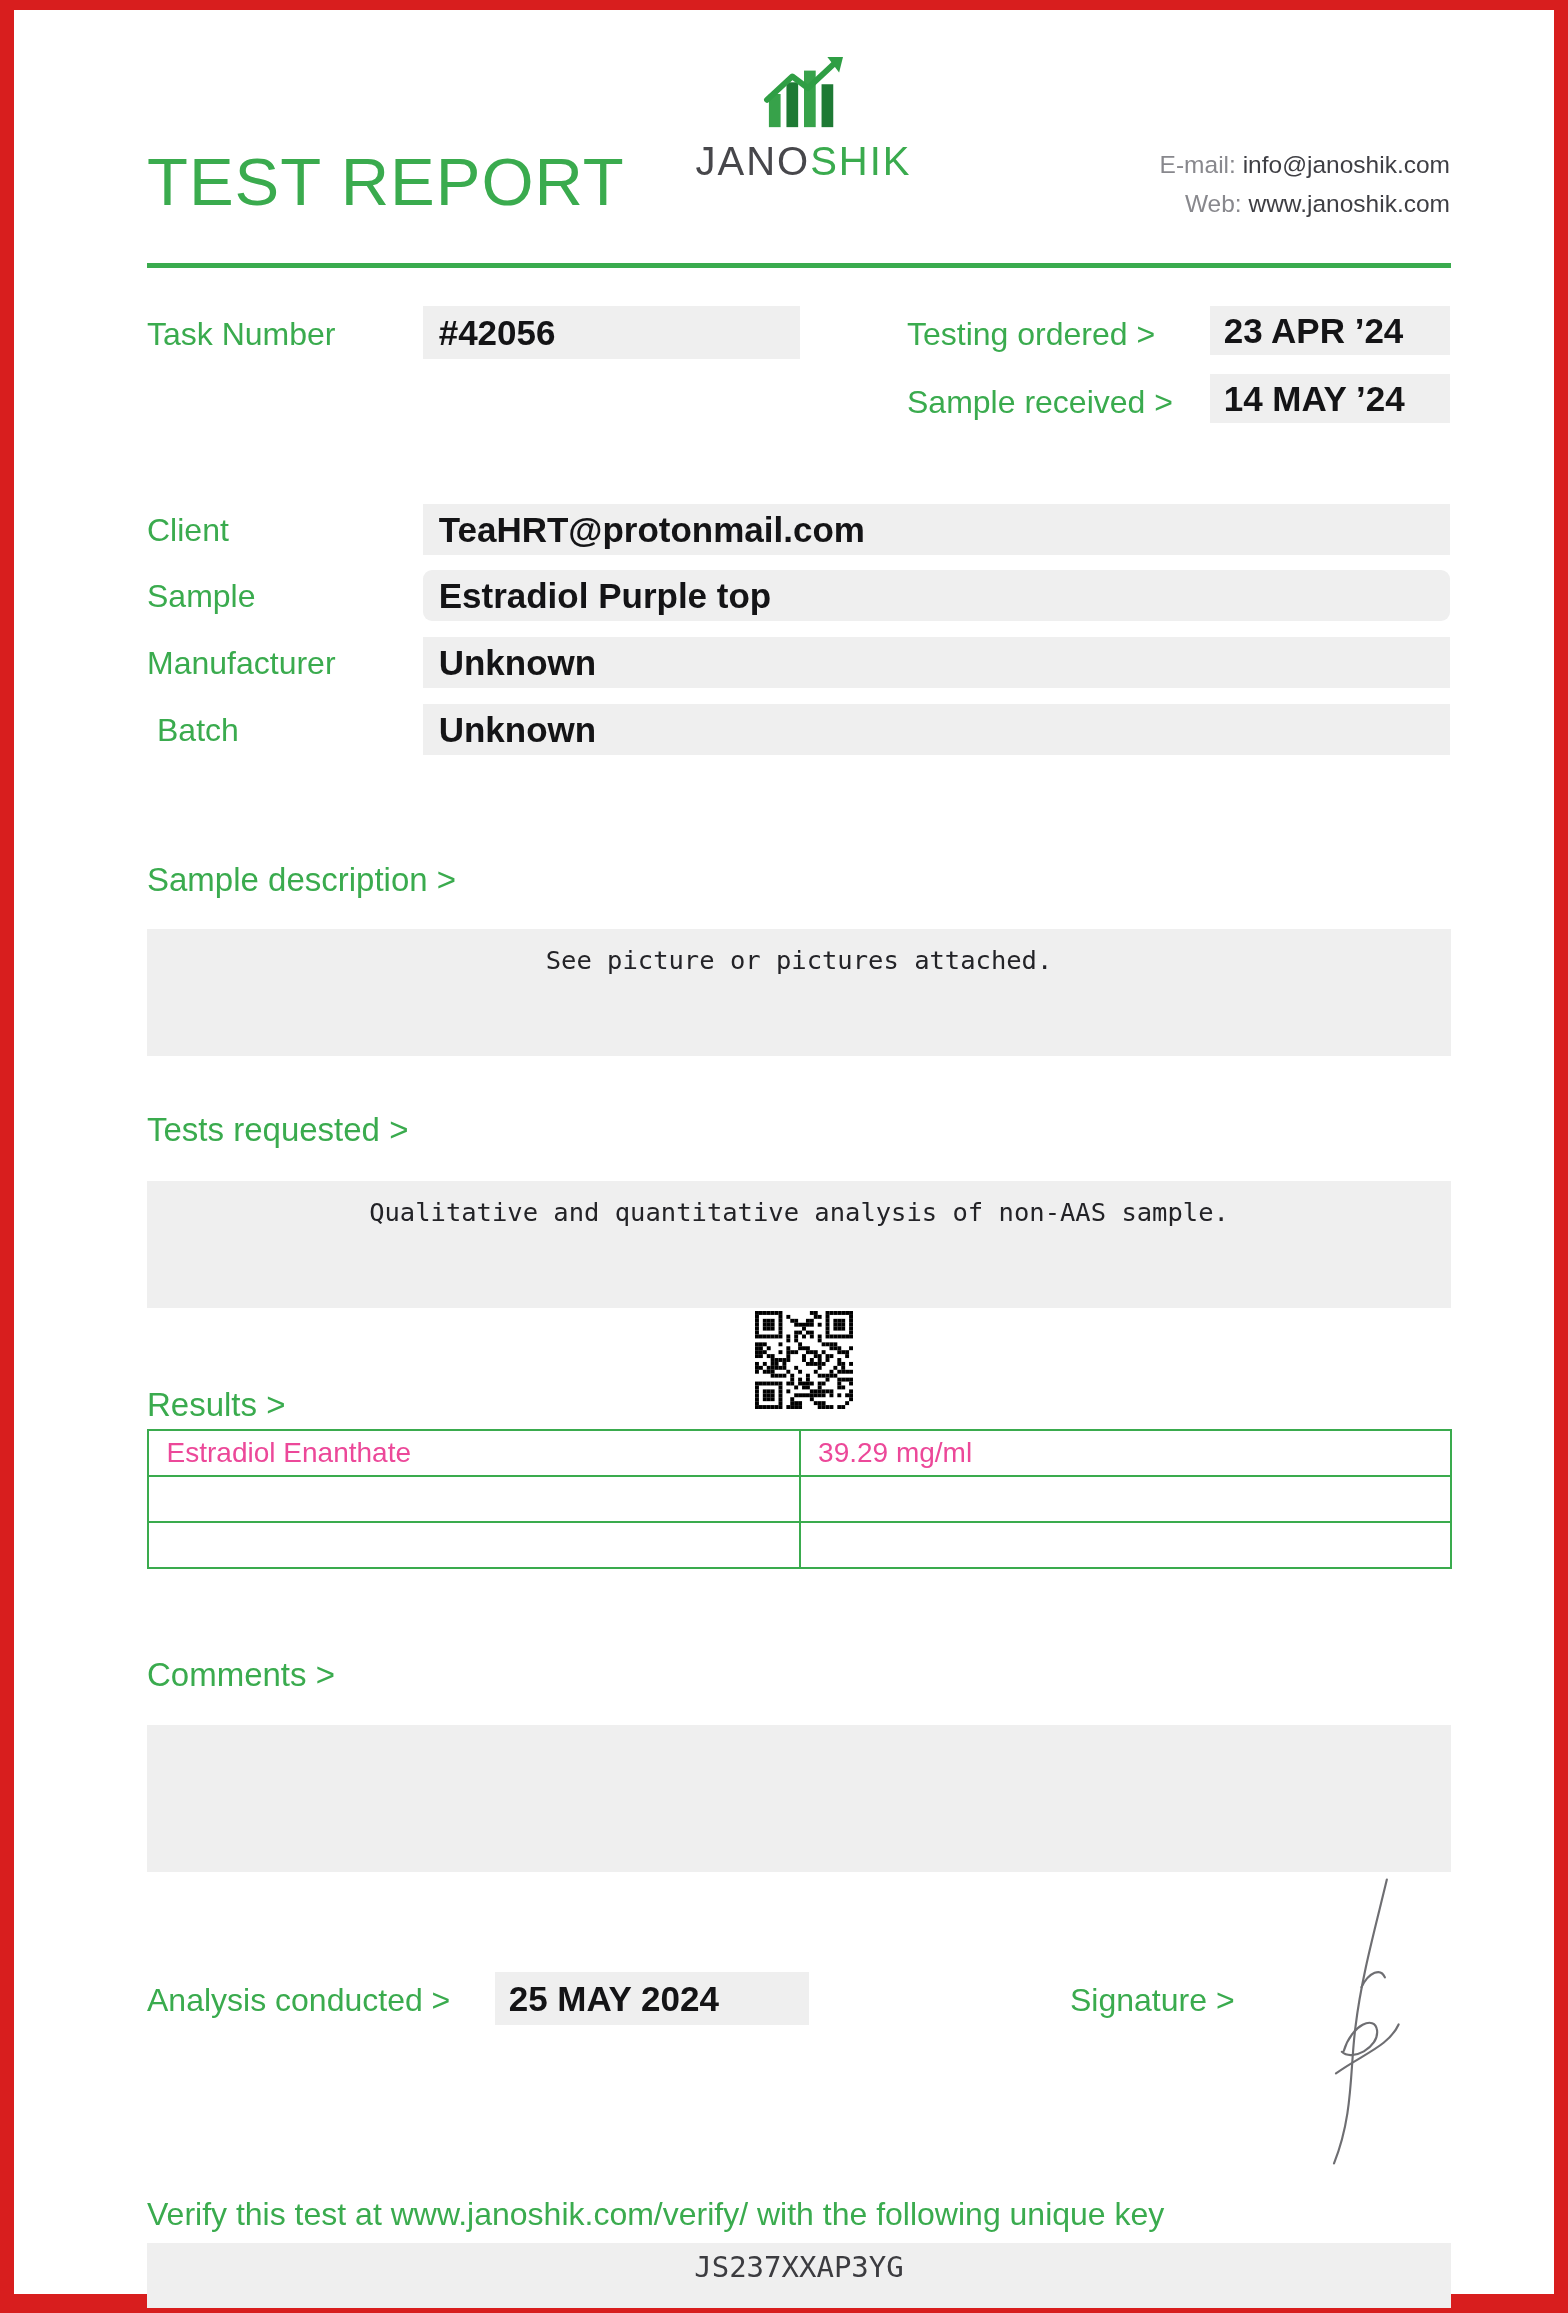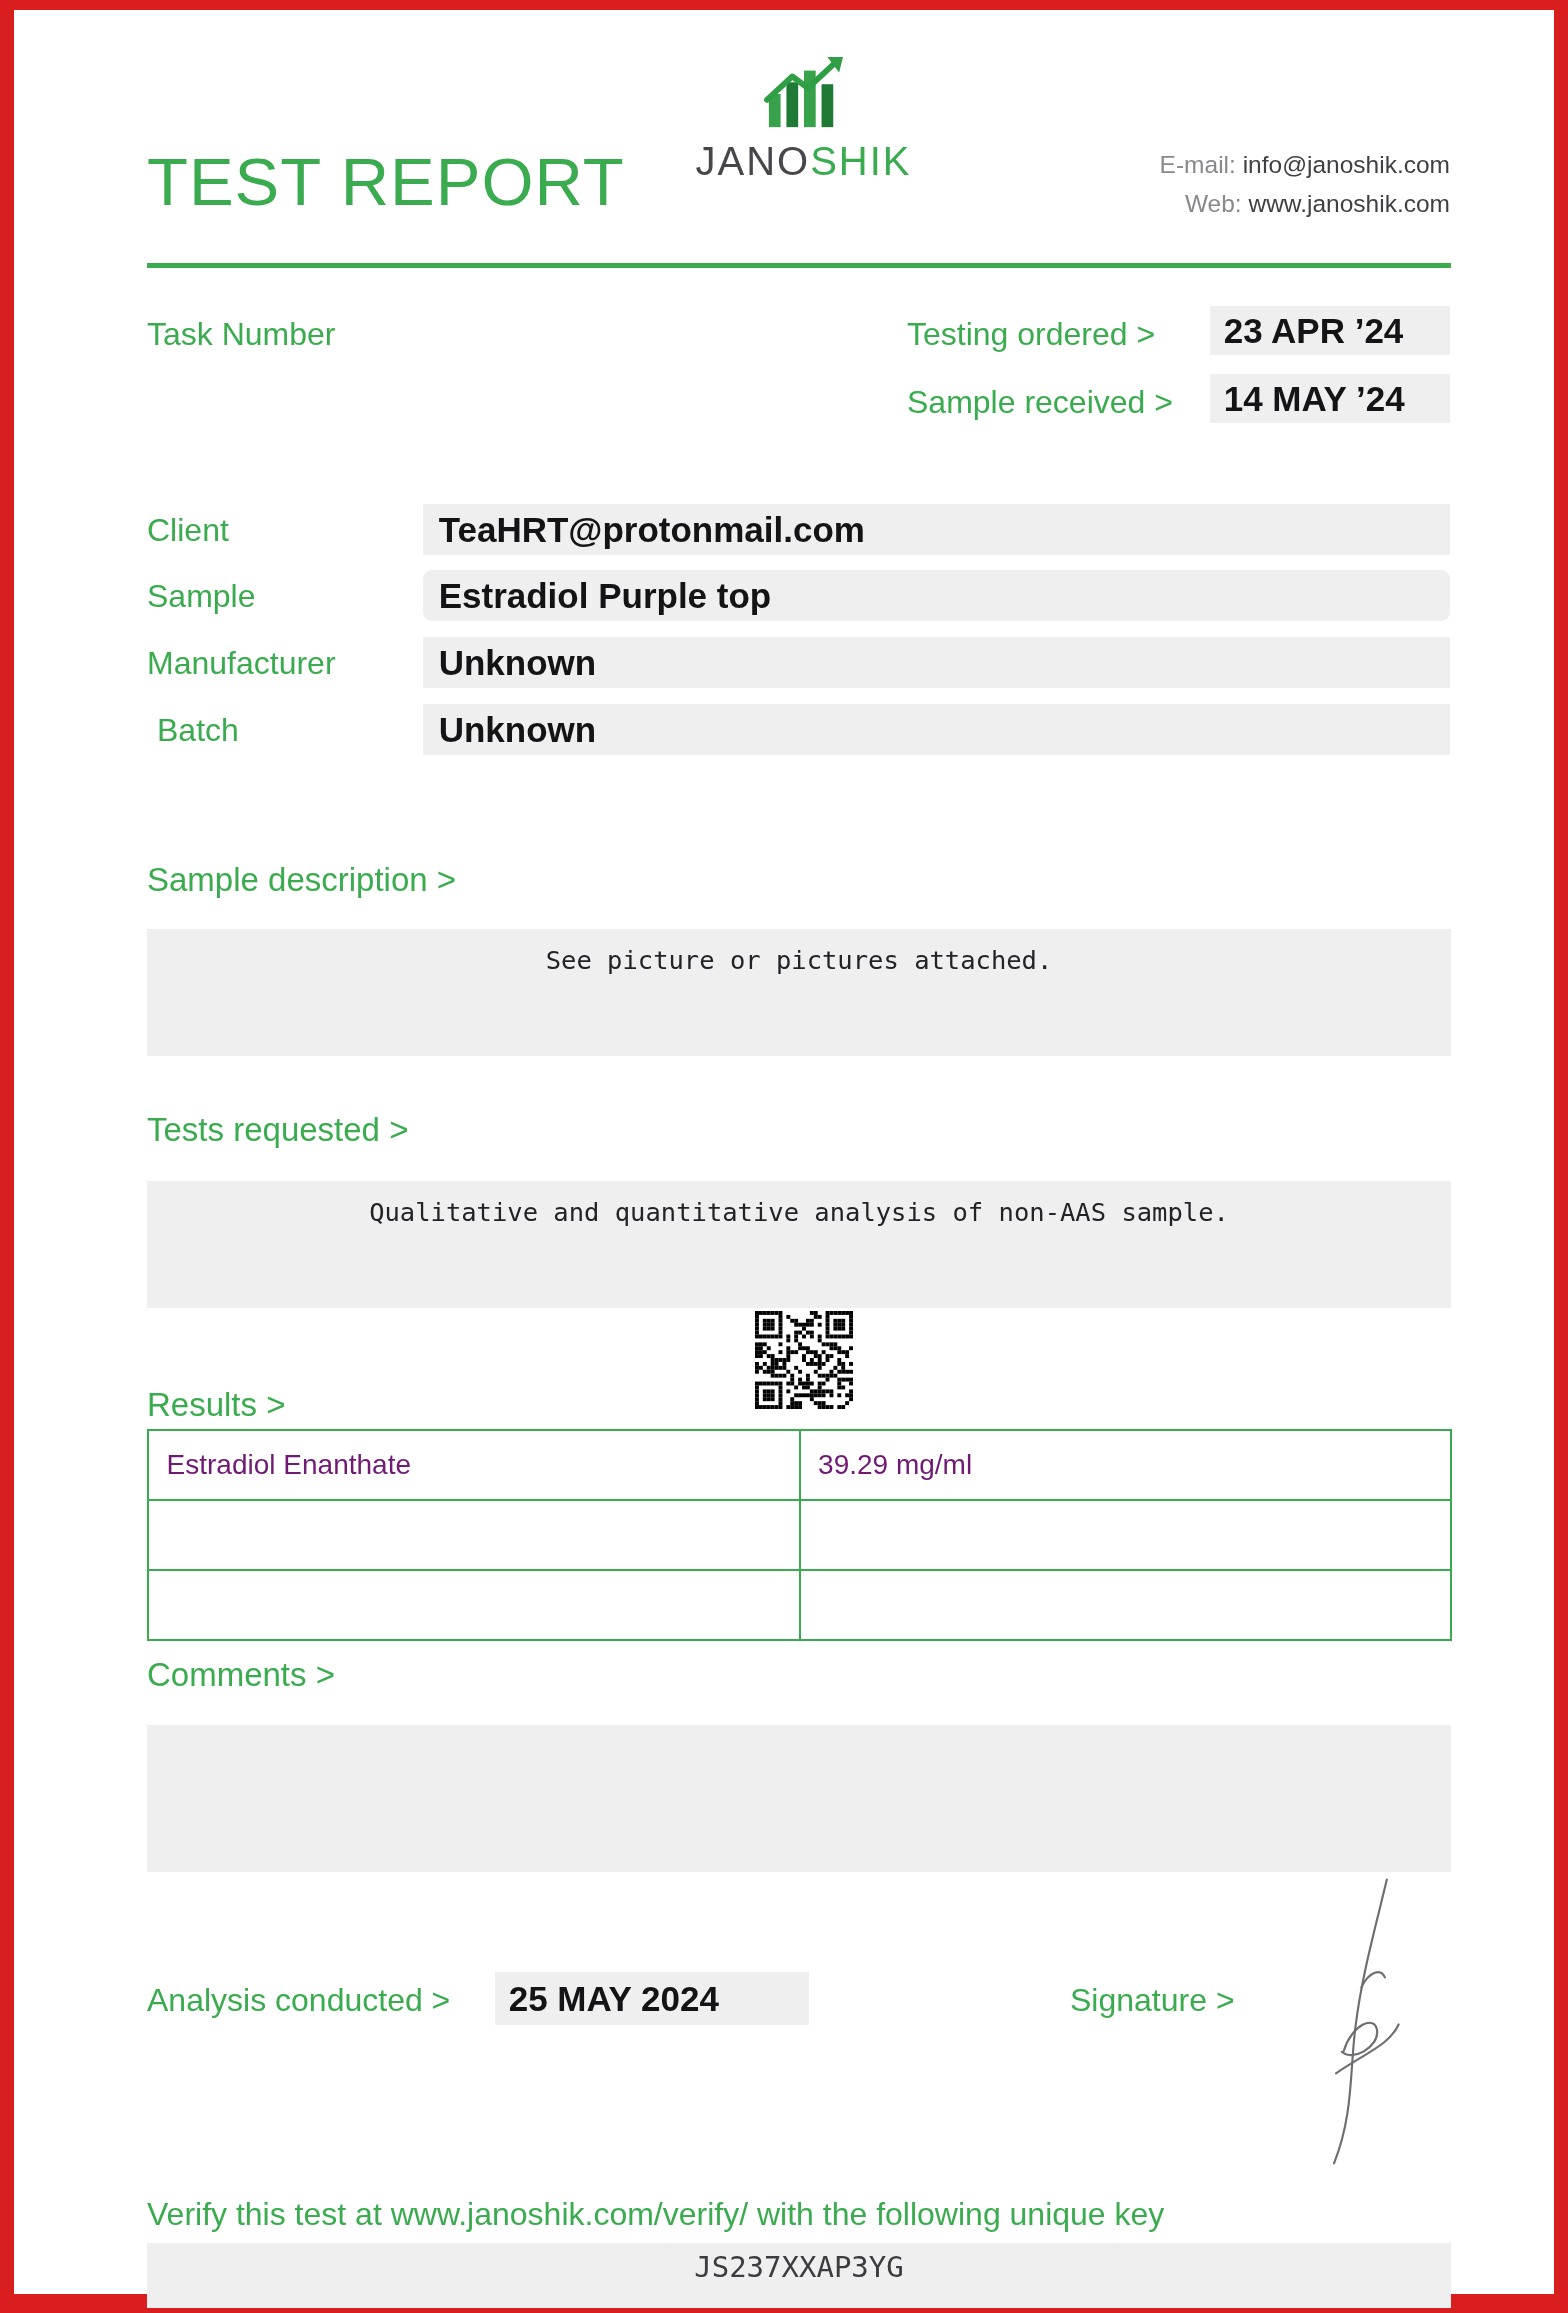--- a/index.html
+++ b/index.html
@@ -27,21 +27,21 @@
   .title{position:absolute;left:147px;top:143px;font-size:67px;letter-spacing:1px;color:var(--green);white-space:nowrap;}
   .logo{position:absolute;left:681px;top:55px;width:245px;text-align:center;}
   .logo-text{font-size:40px;font-weight:normal;letter-spacing:2px;color:#47474b;margin-top:2px;white-space:nowrap;}
   .logo-text .shik{color:var(--green);}
   .contact{position:absolute;right:118px;top:145px;text-align:right;font-size:24.5px;line-height:39px;color:#3f3f44;white-space:nowrap;}
   .contact .c-label{color:#88888d;}
   .rule{position:absolute;left:147px;top:263px;width:1304px;height:4.9px;background:var(--green);}
 
   
   .results-table{position:absolute;left:147px;top:1429px;width:1305px;border-collapse:collapse;table-layout:fixed;}
-  .results-table td{border:2.9px solid var(--green);height:70px;font-size:28px;padding-left:17.6px;color:#701a75;background:#ffffff;}
+  .results-table td{border:2.9px solid var(--green);height:46px;font-size:28px;padding-left:17.6px;color:#ec4899;background:#ffffff;}
 
   .qr{position:absolute;left:755px;top:1311px;width:98px;height:98px;background:#ffffff;}
 
   .signature{position:absolute;left:1289px;top:1867px;width:137px;height:309px;}
 
   .verify-line{position:absolute;left:147px;top:2196px;width:1304px;font-size:32px;color:var(--green);white-space:nowrap;}
   .key-box{position:absolute;left:147px;top:2243px;width:1304px;height:65px;line-height:49px;text-align:center;background:var(--gray);font-family:"DejaVu Sans Mono",monospace;font-size:29px;color:#3c3c40;}
 </style>
 </head>
 <body>
@@ -68,20 +68,21 @@
   </div>
 
   <div class="contact">
     <div><span class="c-label">E-mail:</span> <span>info@janoshik.com</span></div>
     <div><span class="c-label">Web:</span> <span>www.janoshik.com</span></div>
   </div>
 
   <div class="rule"></div>
 
   <div class="label" style="left:147px;top:316px;">Task Number</div>
+  <div class="valuebox" style="left:423px;top:306px;width:377px;height:53px;line-height:53px;padding-left:15.7px;">#42056</div>
 
   <div class="label" style="left:907px;top:316px;">Testing ordered  &gt;</div>
   <div class="valuebox" style="left:1210px;top:306px;width:240px;height:49px;line-height:49px;padding-left:13.7px;">23 APR ’24</div>
 
   <div class="label" style="left:907px;top:384px;">Sample received &gt;</div>
   <div class="valuebox" style="left:1210px;top:374px;width:240px;height:49px;line-height:49px;padding-left:13.7px;">14 MAY ’24</div>
 
   <div class="label" style="left:147px;top:512px;">Client</div>
   <div class="valuebox" style="left:423px;top:504px;width:1027px;height:51px;line-height:51px;padding-left:15.7px;">TeaHRT@protonmail.com</div>
 

